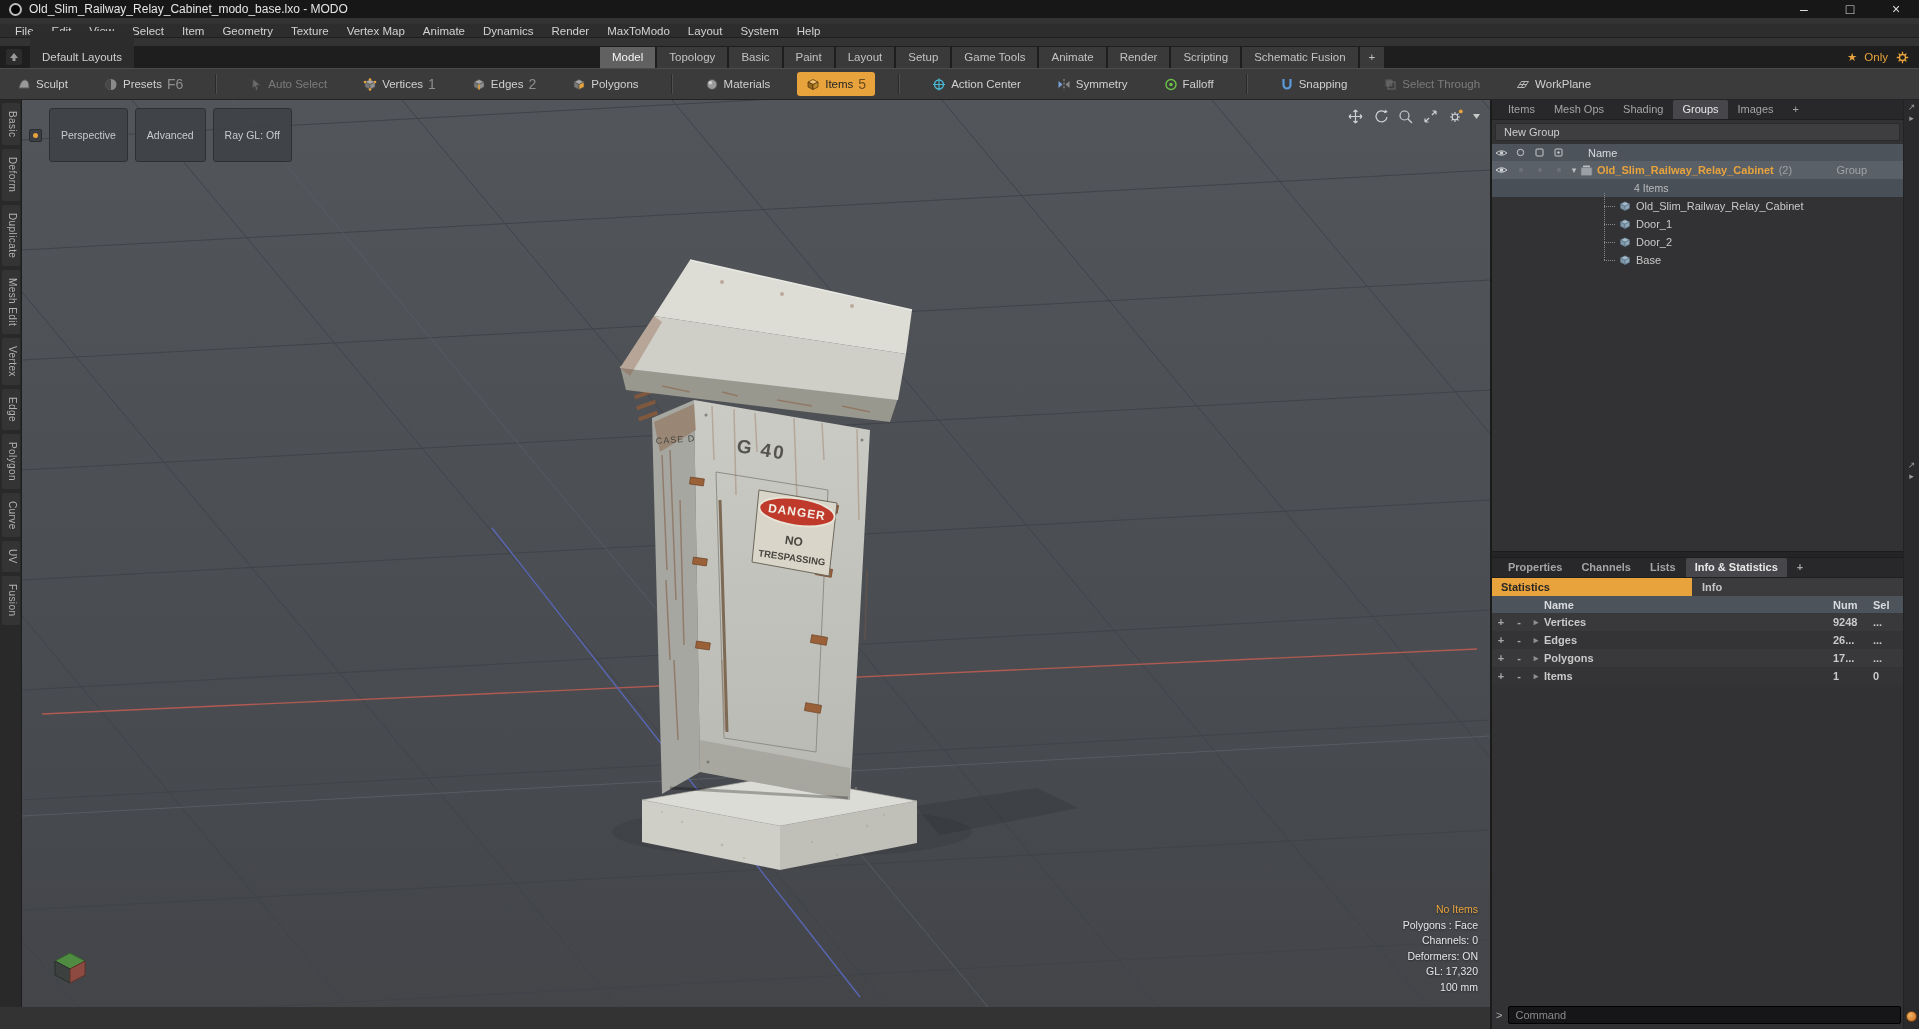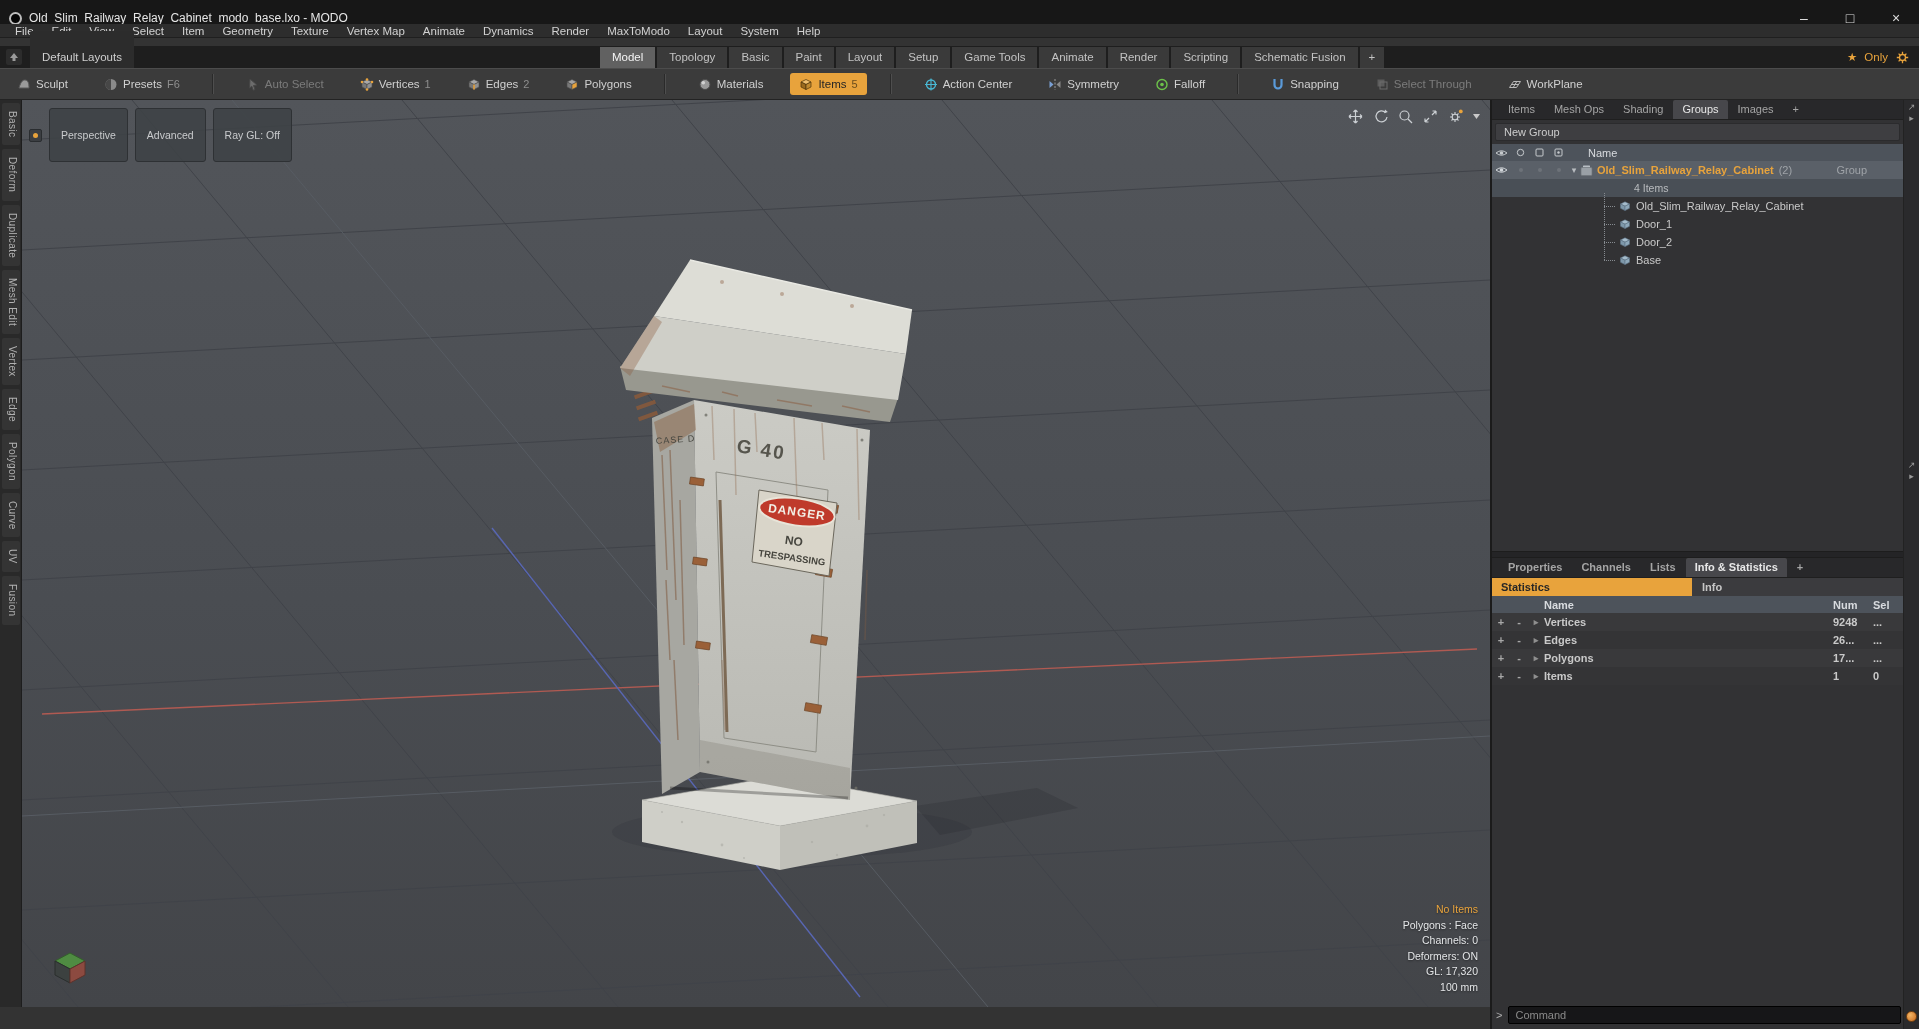--- a/index.html
+++ b/index.html
@@ -3,21 +3,21 @@
 <meta charset="utf-8">
 <style>
   * { margin:0; padding:0; box-sizing:border-box; }
   html,body { background:#222; }
   #app {
     position:relative; width:1919px; height:1029px; overflow:hidden;
     background:#333; font-family:"Liberation Sans", sans-serif;
     font-size:11px; color:#ccc; user-select:none;
   }
   
-  .titlebar { position:absolute; left:0; top:0; right:0; height:36px; background:#171717;
+  .titlebar { position:absolute; left:0; top:0; right:0; height:18px; background:#171717;
     display:flex; align-items:center; color:#e6e6e6; font-size:12px;justify-content:center; }
   .logo { width:13px; height:13px; border-radius:50%; background:#050505;
     border:2px solid #bdbdbd; margin:0 7px 0 9px; }
   .win-controls { margin-left:auto; display:flex; height:100%; }
   .win-btn { width:46px; height:100%; display:flex; align-items:center; justify-content:center;
     color:#dcdcdc; font-size:14px; }
   
   .menubar { position:absolute; top:24px; left:0; right:0; height:14px; background:#2d2d2d;
     border-bottom:1px solid #1f1f1f; display:flex; align-items:center; padding-left:6px; }
   .menu-item { padding:0 9px; line-height:22px; color:#d2d2d2; font-size:11.5px; }
@@ -33,21 +33,21 @@
   .ltab.active { background:#616161; color:#f4f4f4; }
   .ltab.add { padding:0 9px; }
   .layout-right { margin-left:auto; display:flex; align-items:center; gap:7px; padding-right:9px; }
   .only-star, .only-label { color:#e8a33c; font-size:11.5px; }
   
   .toolbar { position:absolute; top:68px; left:0; right:0; height:32px; background:#3b3b3b;
     border-top:1px solid #4c4c4c; border-bottom:1px solid #232323;
     display:flex; align-items:center; padding-left:8px; gap:18px; }
   .tbtn { display:flex; align-items:center; gap:5px; padding:4px 9px; border-radius:3px;
     color:#d0d0d0; font-size:11.5px; white-space:nowrap; }
-  .tbtn .suffix { color:#8e8e8e; font-size:11px; }
+  .tbtn .suffix { color:#8e8e8e; font-size:14px; }
   .tbtn.disabled { opacity:.42; }
   .tbtn.active { background:#e8a33c; color:#252525; }
   .tbtn.active .suffix { color:#6b4d1d; }
   .tsep { width:2px; height:20px; background:#2a2a2a; border-right:1px solid #4e4e4e; margin:0 5px; }
   
   .leftstrip { position:absolute; left:0; top:100px; width:22px; bottom:22px; background:#292929;
     border-right:1px solid #1d1d1d; display:flex; flex-direction:column; align-items:center;
     padding-top:3px; gap:4px; }
   .vtab { writing-mode:vertical-rl; background:#343434; color:#b2b2b2; font-size:10px;
     padding:8px 2px; width:18px; text-align:center; border-radius:2px; letter-spacing:.4px; }

